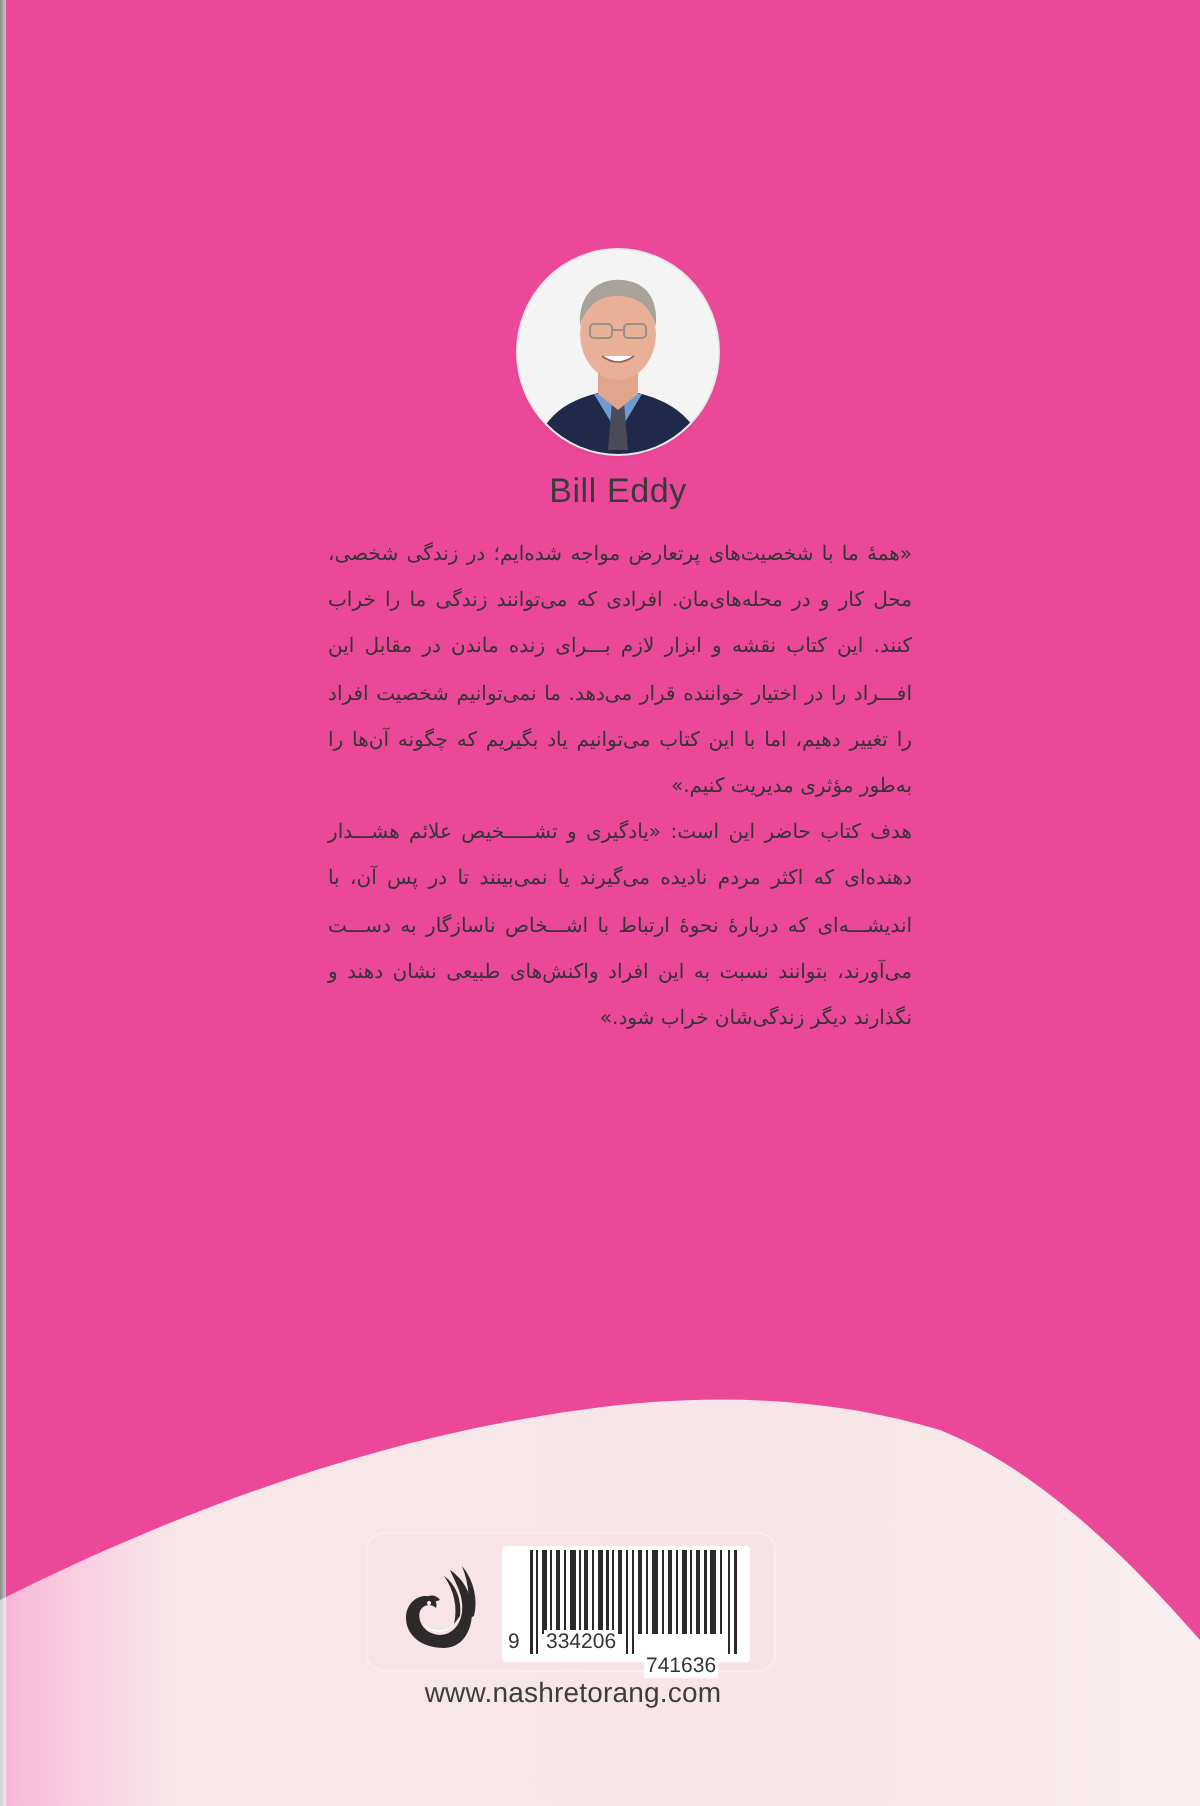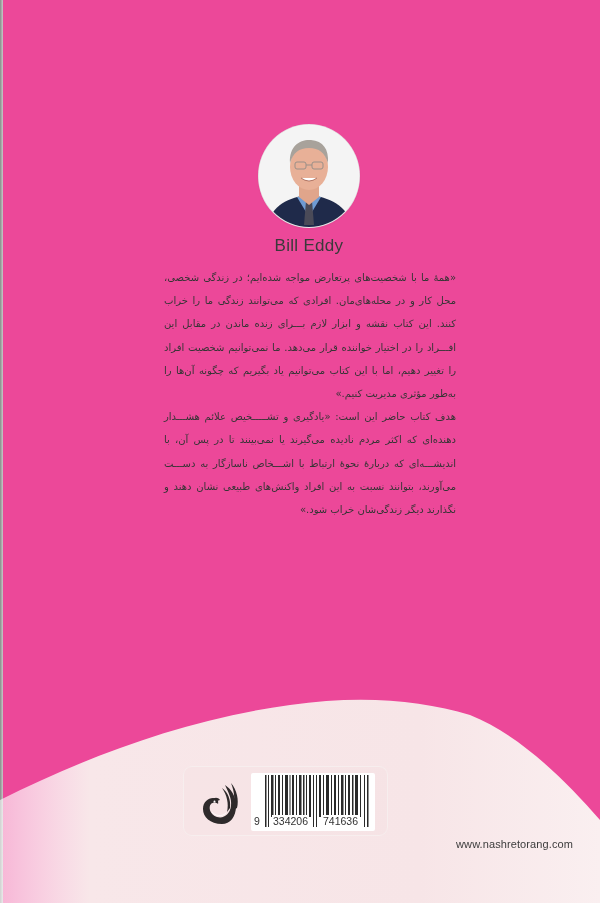--- a/index.html
+++ b/index.html
@@ -109,28 +109,28 @@
       white-space: nowrap;
     }
     .barcode-digits span {
       position: absolute;
       top: 0;
       background: #ffffff;
       padding: 0 1px;
     }
     .d-first { left: 0px; }
     .d-left { left: 19px; }
-    .d-right { left: 69px; }
+    .d-right { left: 69px; margin-top: 12px; }
     .website {
       position: absolute;
       left: 0; top: 838px;
       width: 573px;
-      text-align: right;
+      text-align: center;
       font-family: "Liberation Sans", sans-serif;
-      font-size: 11px;
+      font-size: 14px;
       color: #3c3c3c;
       letter-spacing: 0.1px;
     }
   </style>
 </head>
 <body>
 
 <div class="cover">
 
   <div class="left-edge"></div>

